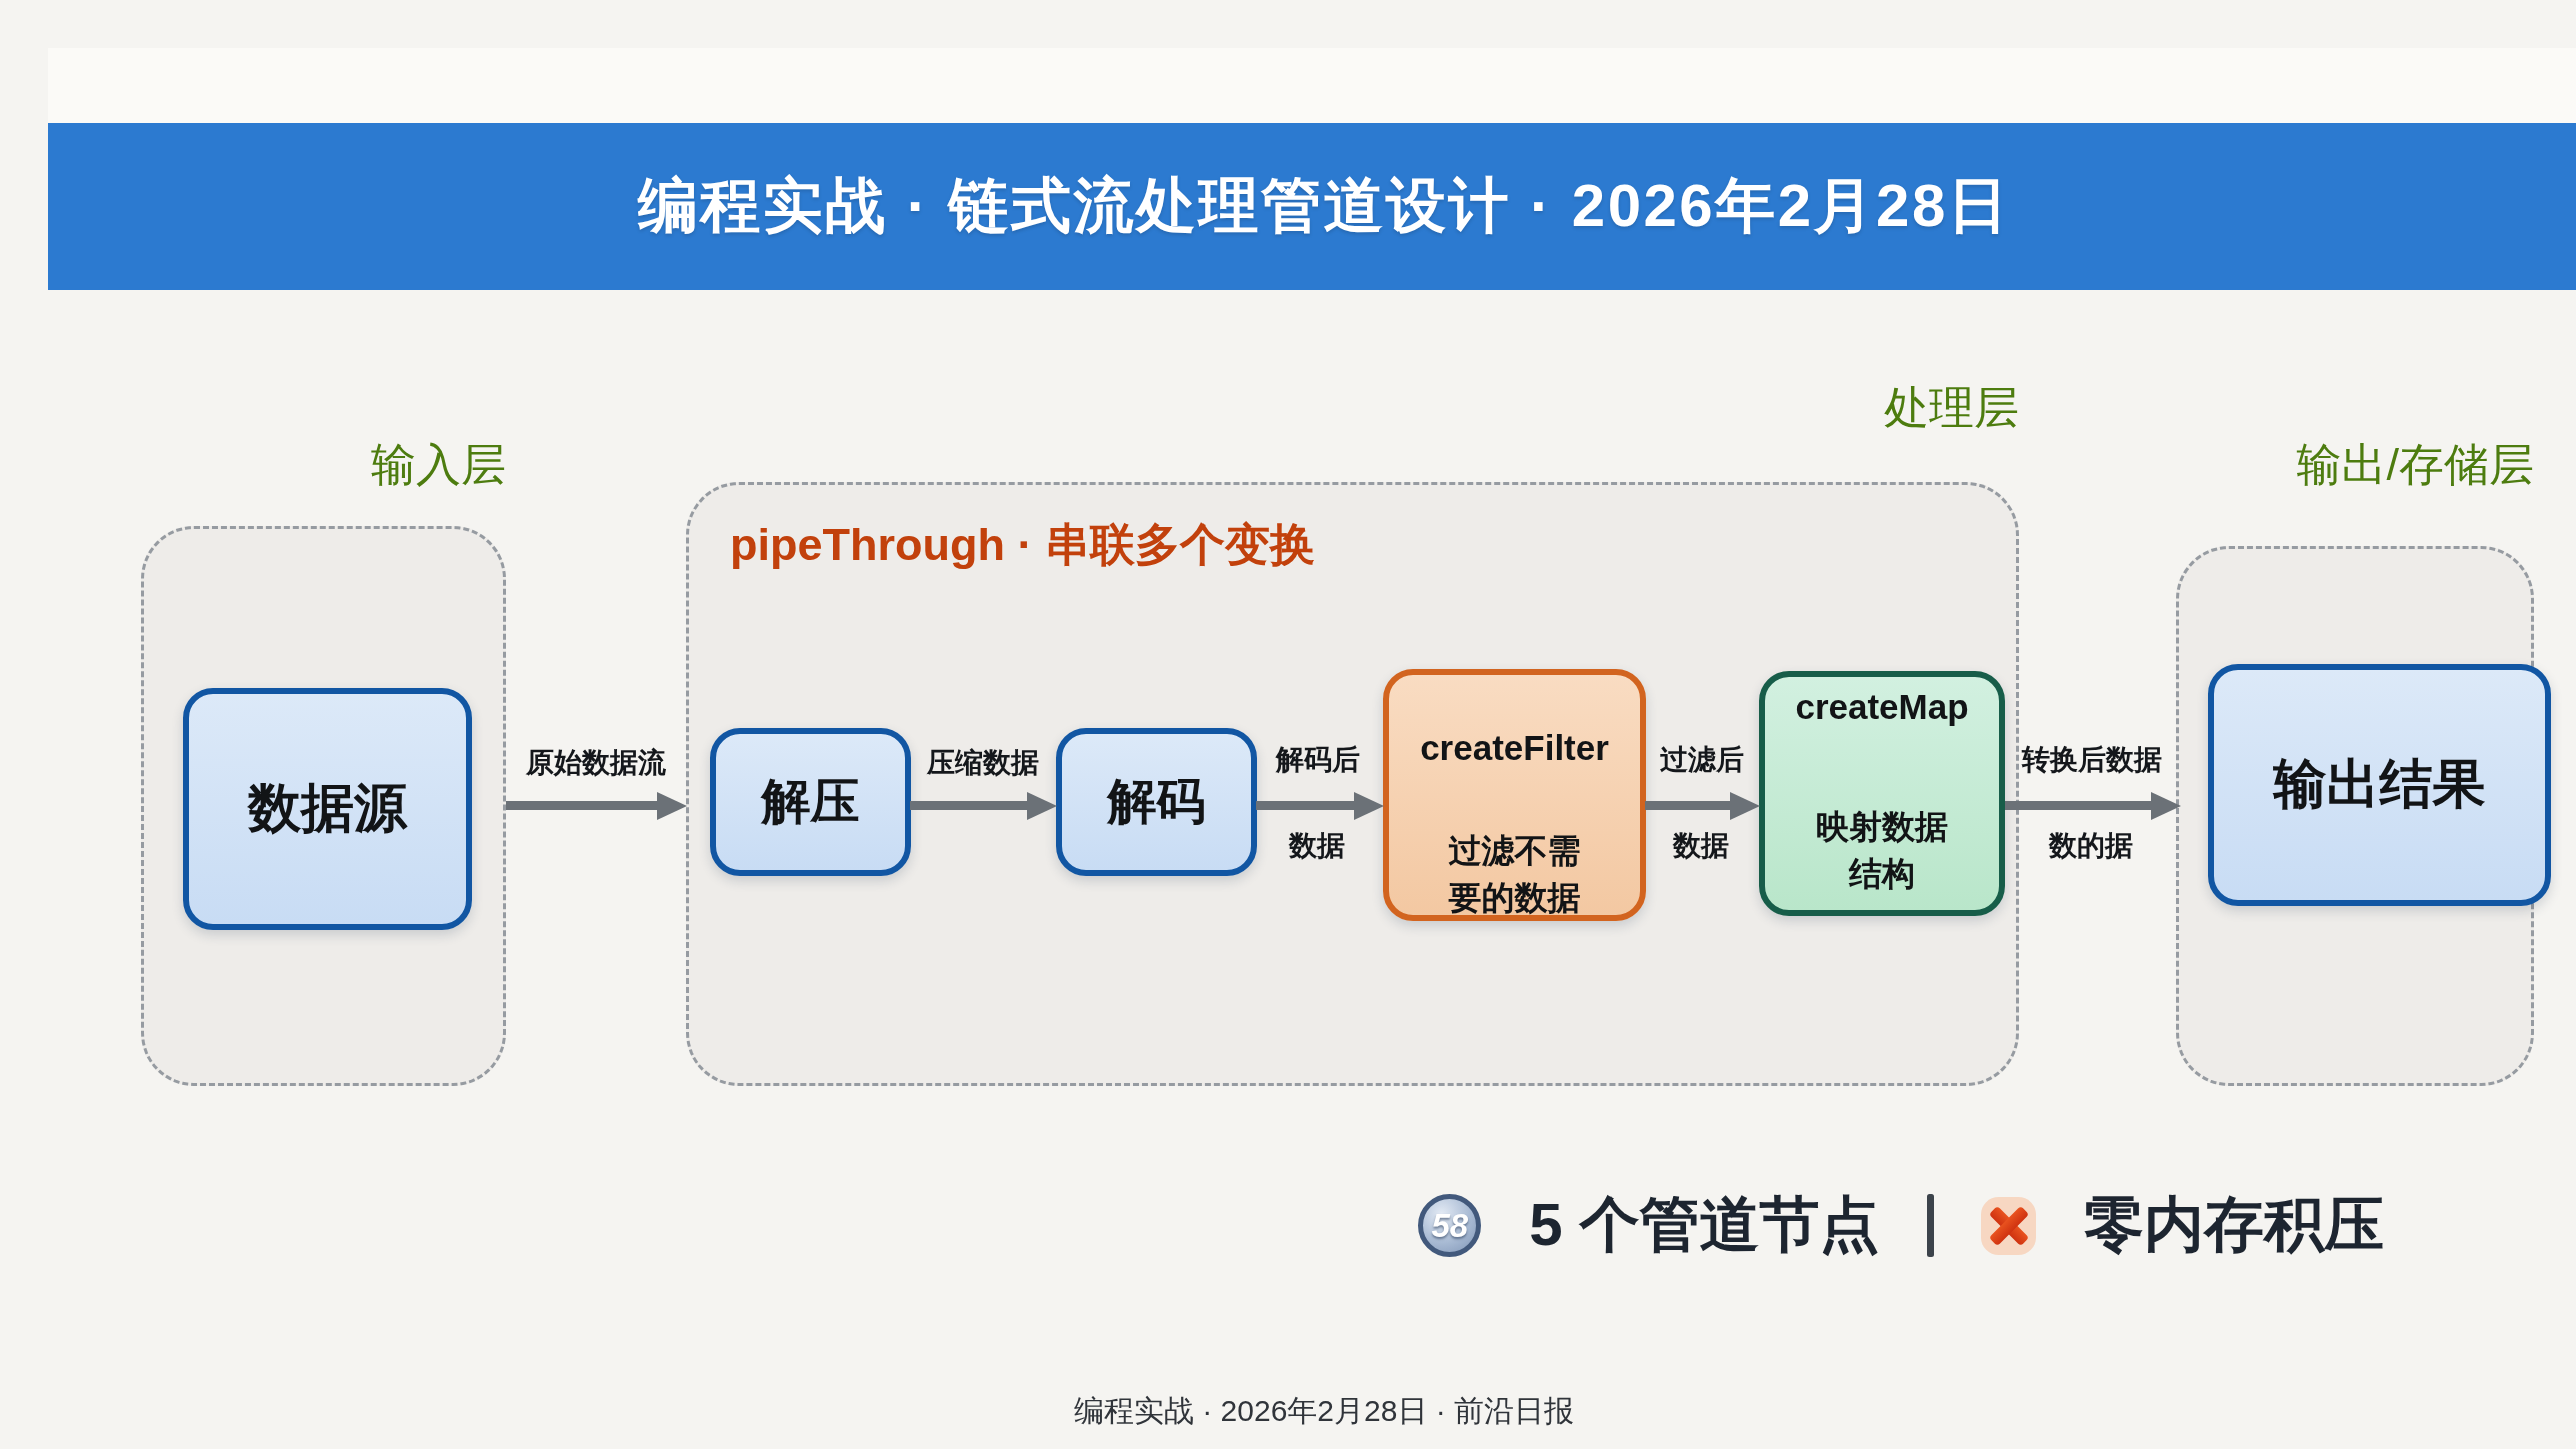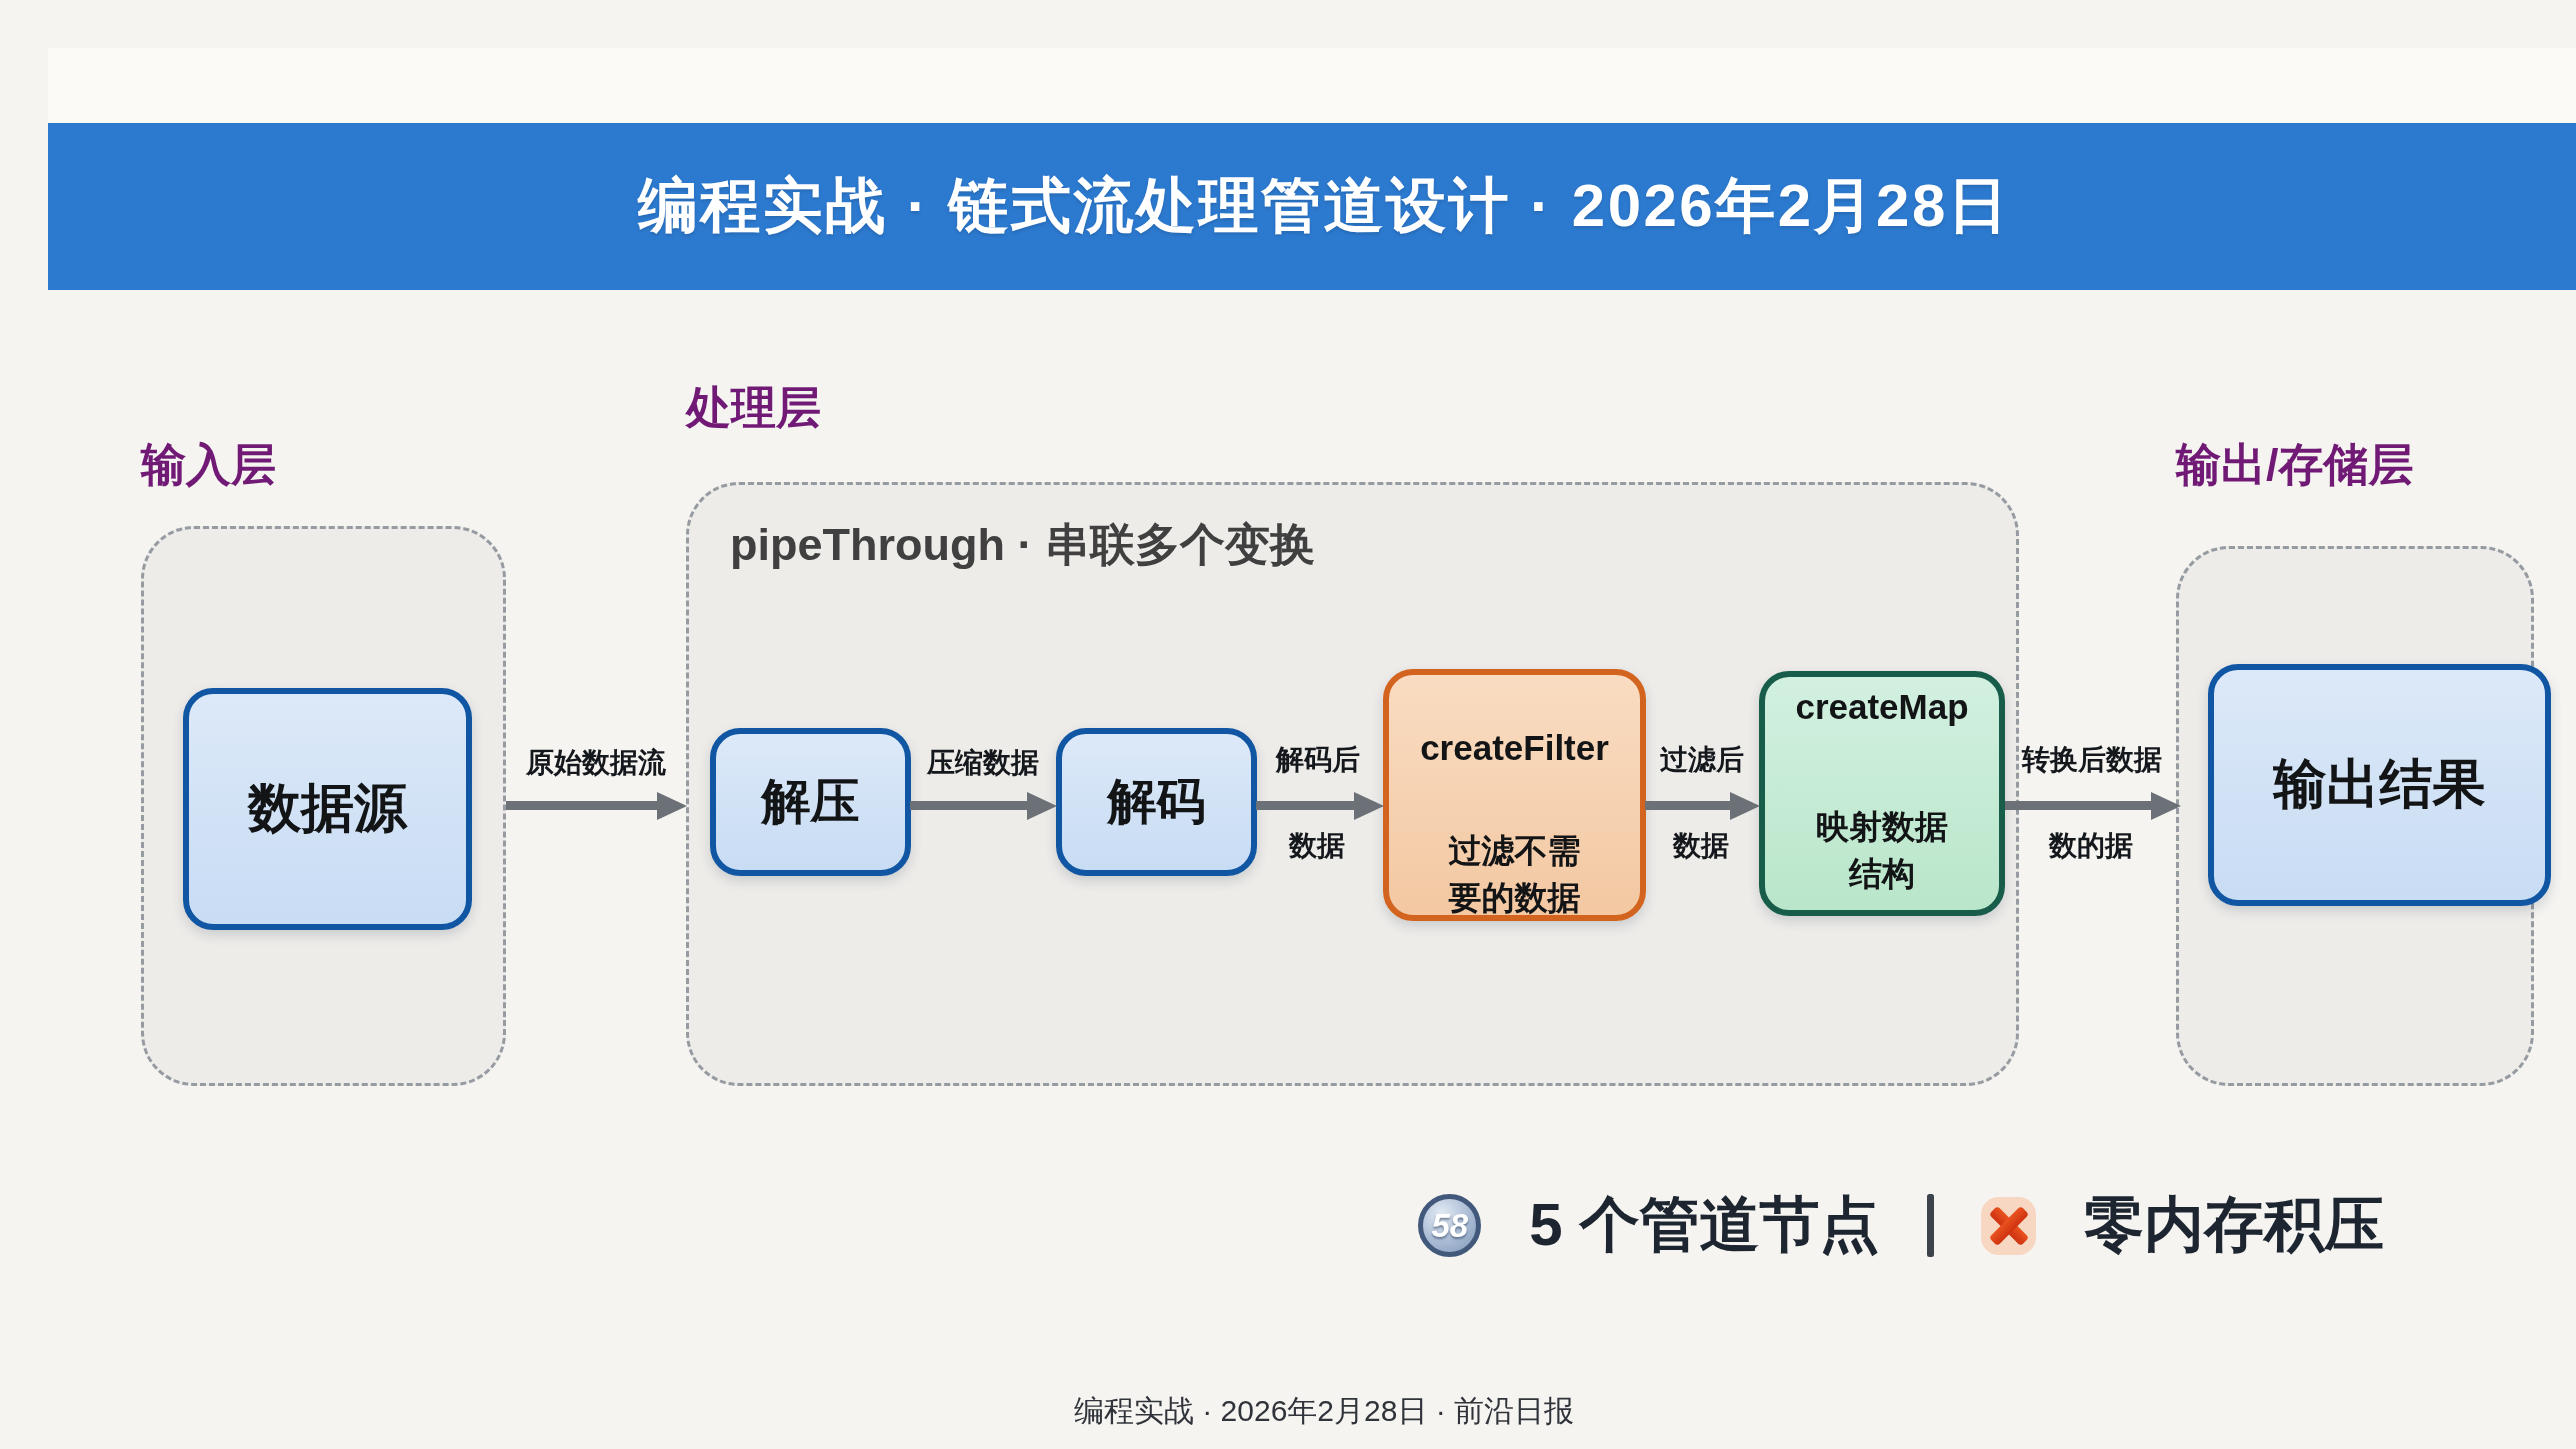--- a/index.html
+++ b/index.html
@@ -22,41 +22,41 @@
     display:flex; align-items:center; justify-content:center;
   }
   .banner-title {
     color:#ffffff; font-size:60px; font-weight:bold; letter-spacing:2.5px;
     text-shadow:0 1.9px 3.8px rgba(0,0,0,0.15);
     white-space:nowrap;
   }
 
   
   .layer-label {
-    position:absolute; font-size:45px; font-weight:bold; color:#701a75;
-    text-align:left; white-space:nowrap;
+    position:absolute; font-size:45px; font-weight:normal; color:#4d7c0f;
+    text-align:right; white-space:nowrap;
   }
   .lbl-input   { left:93px;  top:387px; width:365px; }
   .lbl-process { left:638px; top:330px; width:1333px; }
   .lbl-output  { left:2128px; top:387px; width:358px; }
 
   
   .group {
     position:absolute;
     background:#eeece9;
     border:3.8px dashed #969ba1;
     border-radius:53px;
   }
   .g-input   { left:93px;  top:478px; width:365px;  height:560px; }
   .g-process { left:638px; top:434px; width:1333px; height:604px; }
   .g-output  { left:2128px; top:498px; width:358px;  height:540px; }
 
   .pipe-title {
     position:absolute; left:682px; top:467px;
-    font-size:45px; font-weight:bold; color:#404040; white-space:nowrap;
+    font-size:45px; font-weight:bold; color:#c2410c; white-space:nowrap;
   }
 
   
   .node {
     position:absolute; border-radius:30px;
     display:flex; flex-direction:column; align-items:center; justify-content:center;
     text-align:center; font-weight:bold; color:#121416;
     box-shadow:0 5px 11.3px rgba(40,60,90,0.18);
   }
   .node-blue {

